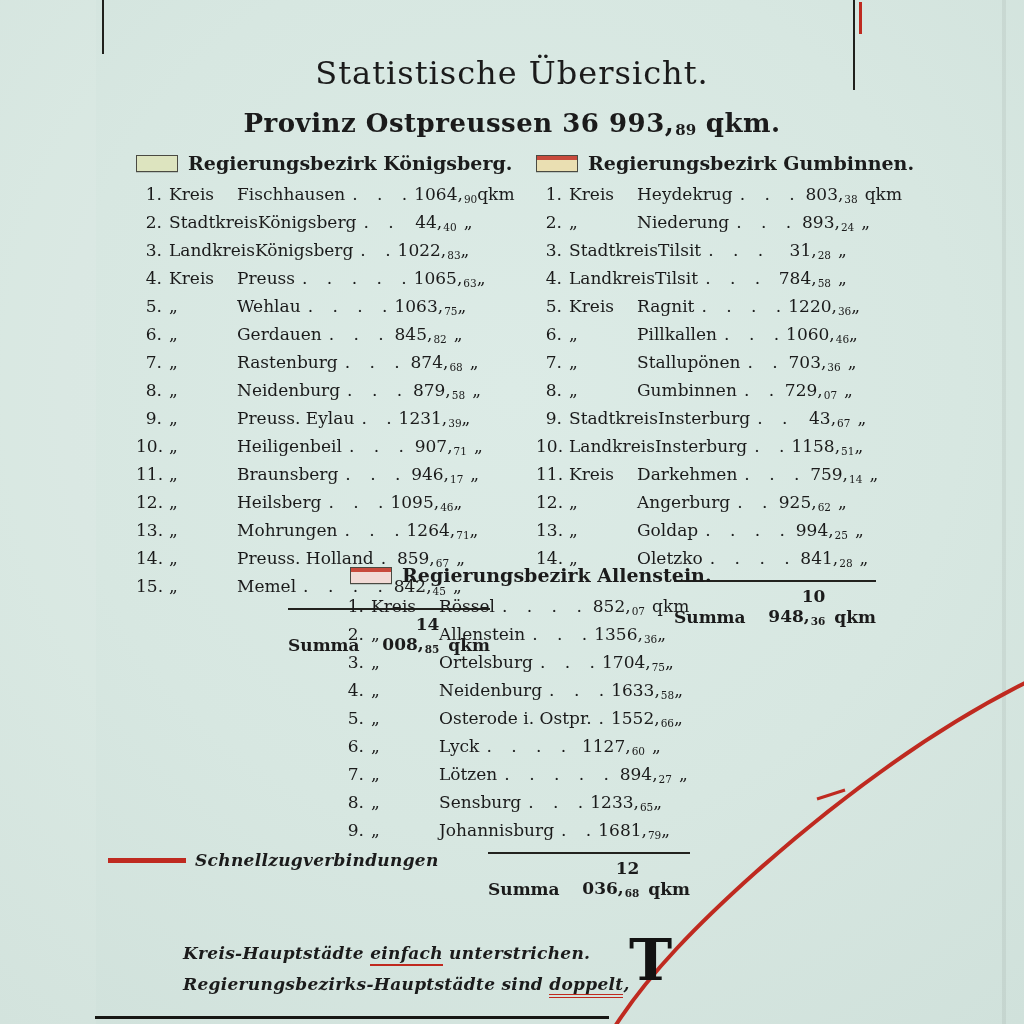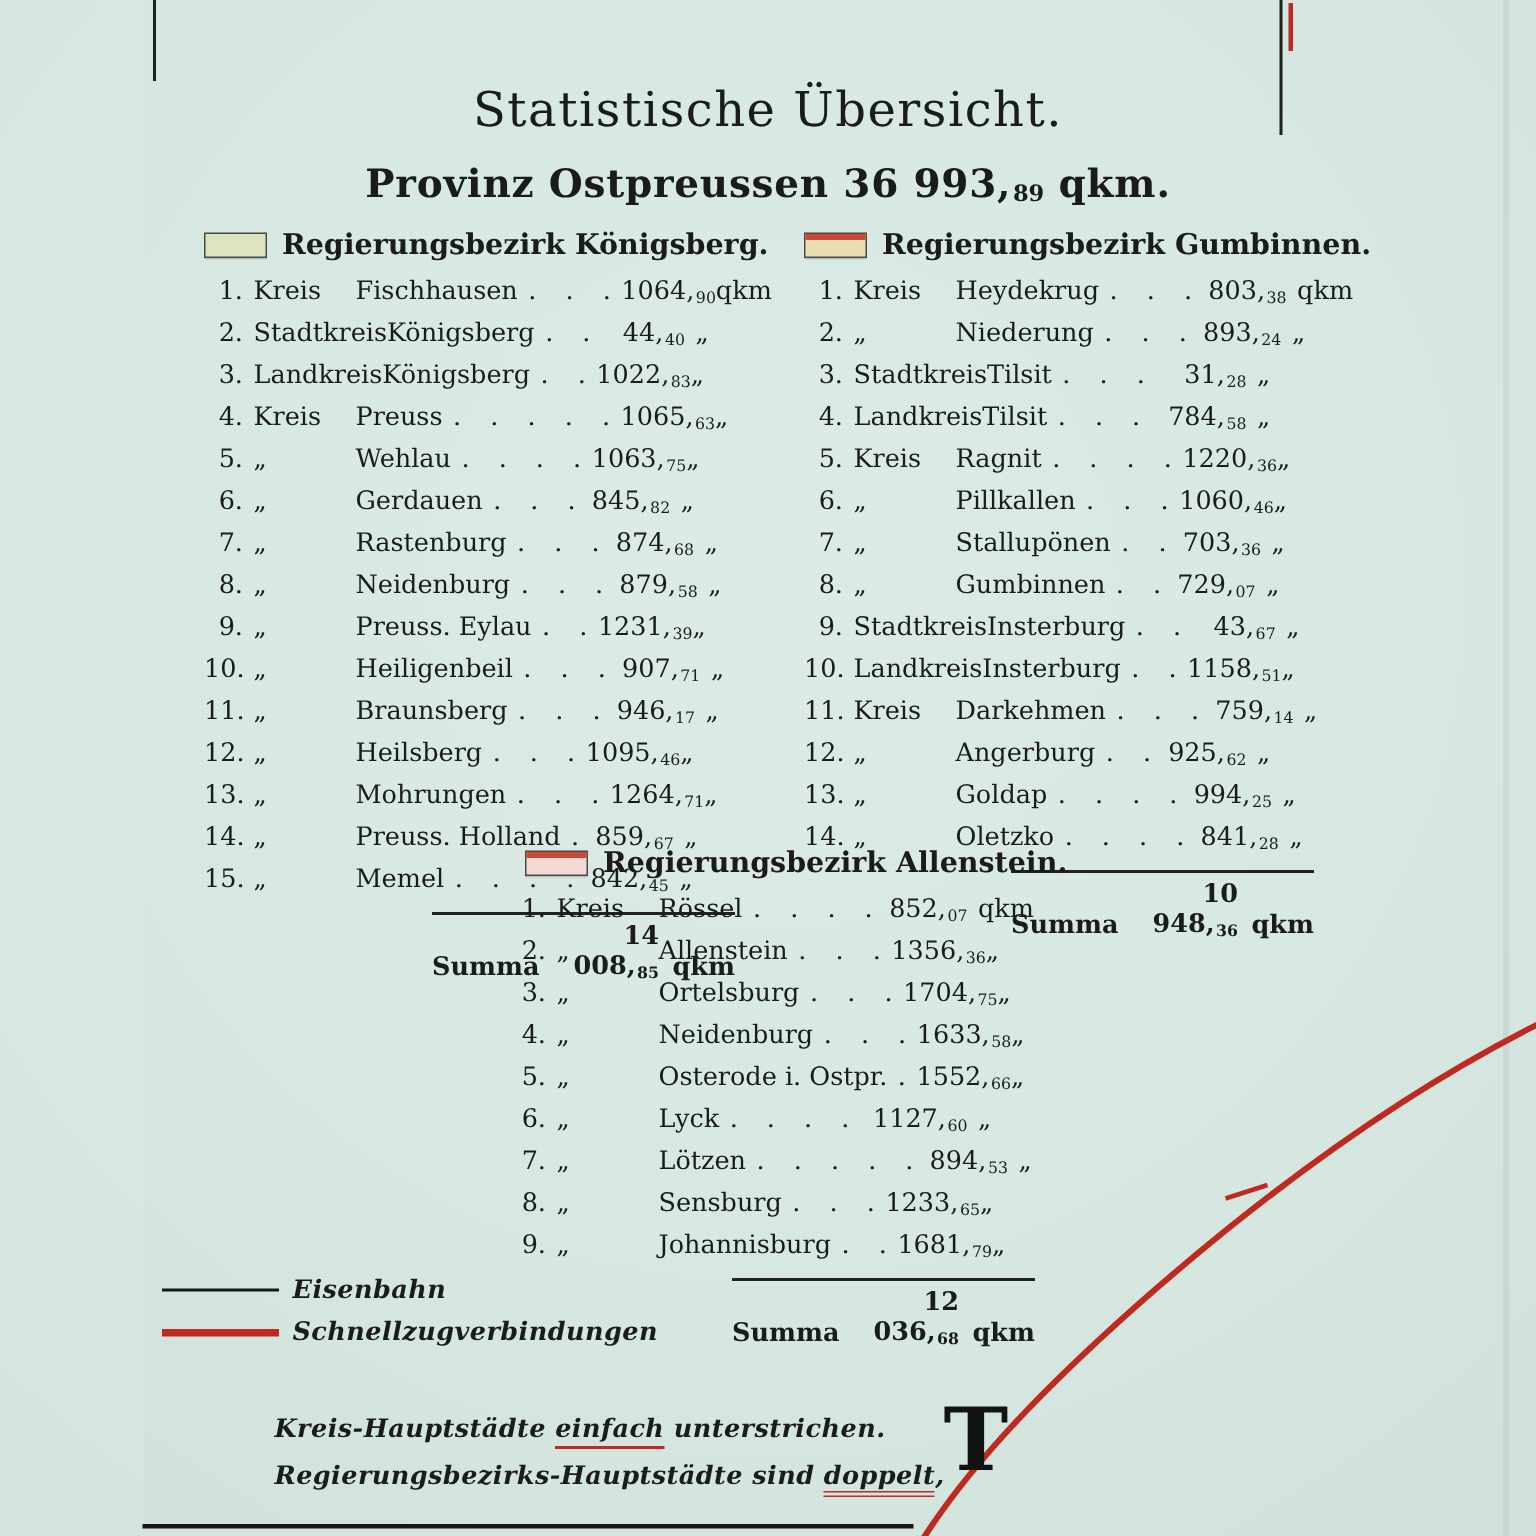--- a/index.html
+++ b/index.html
@@ -521,21 +521,21 @@
           <span class="val"><span>1127,</span><span class="dec">60</span></span>
           <span class="unit">„</span>
         </div>
 
         <div class="row">
           <span class="no">7.</span>
           <span class="prefix">„</span>
           <span class="name">Lötzen</span>
           <span class="dots">. . . . .</span>
           <span class="spacer"></span>
-          <span class="val"><span>894,</span><span class="dec">53</span></span>
+          <span class="val"><span>894,</span><span class="dec">27</span></span>
           <span class="unit">„</span>
         </div>
 
         <div class="row">
           <span class="no">8.</span>
           <span class="prefix">„</span>
           <span class="name">Sensburg</span>
           <span class="dots">. . .</span>
           <span class="spacer"></span>
           <span class="val"><span>1233,</span><span class="dec">65</span></span>
@@ -554,24 +554,20 @@
       </div>
     <div class="summa">
       <span>Summa</span>
       <span class="val"><span>12 036,</span><span class="dec">68</span></span>
       <span>qkm</span>
     </div>
   </section>
 
   <div class="legend">
     <div class="legend-item">
-      <span class="legend-line line-railway"></span>
-      <span class="legend-label">Eisenbahn</span>
-    </div>
-    <div class="legend-item">
       <span class="legend-line line-express"></span>
       <span class="legend-label">Schnellzugverbindungen</span>
     </div>
   </div>
 
   <div class="notes">
     <div>
       <span>Kreis-Hauptstädte </span><span class="u1">einfach</span><span> unterstrichen.</span>
     </div>
     <div>

